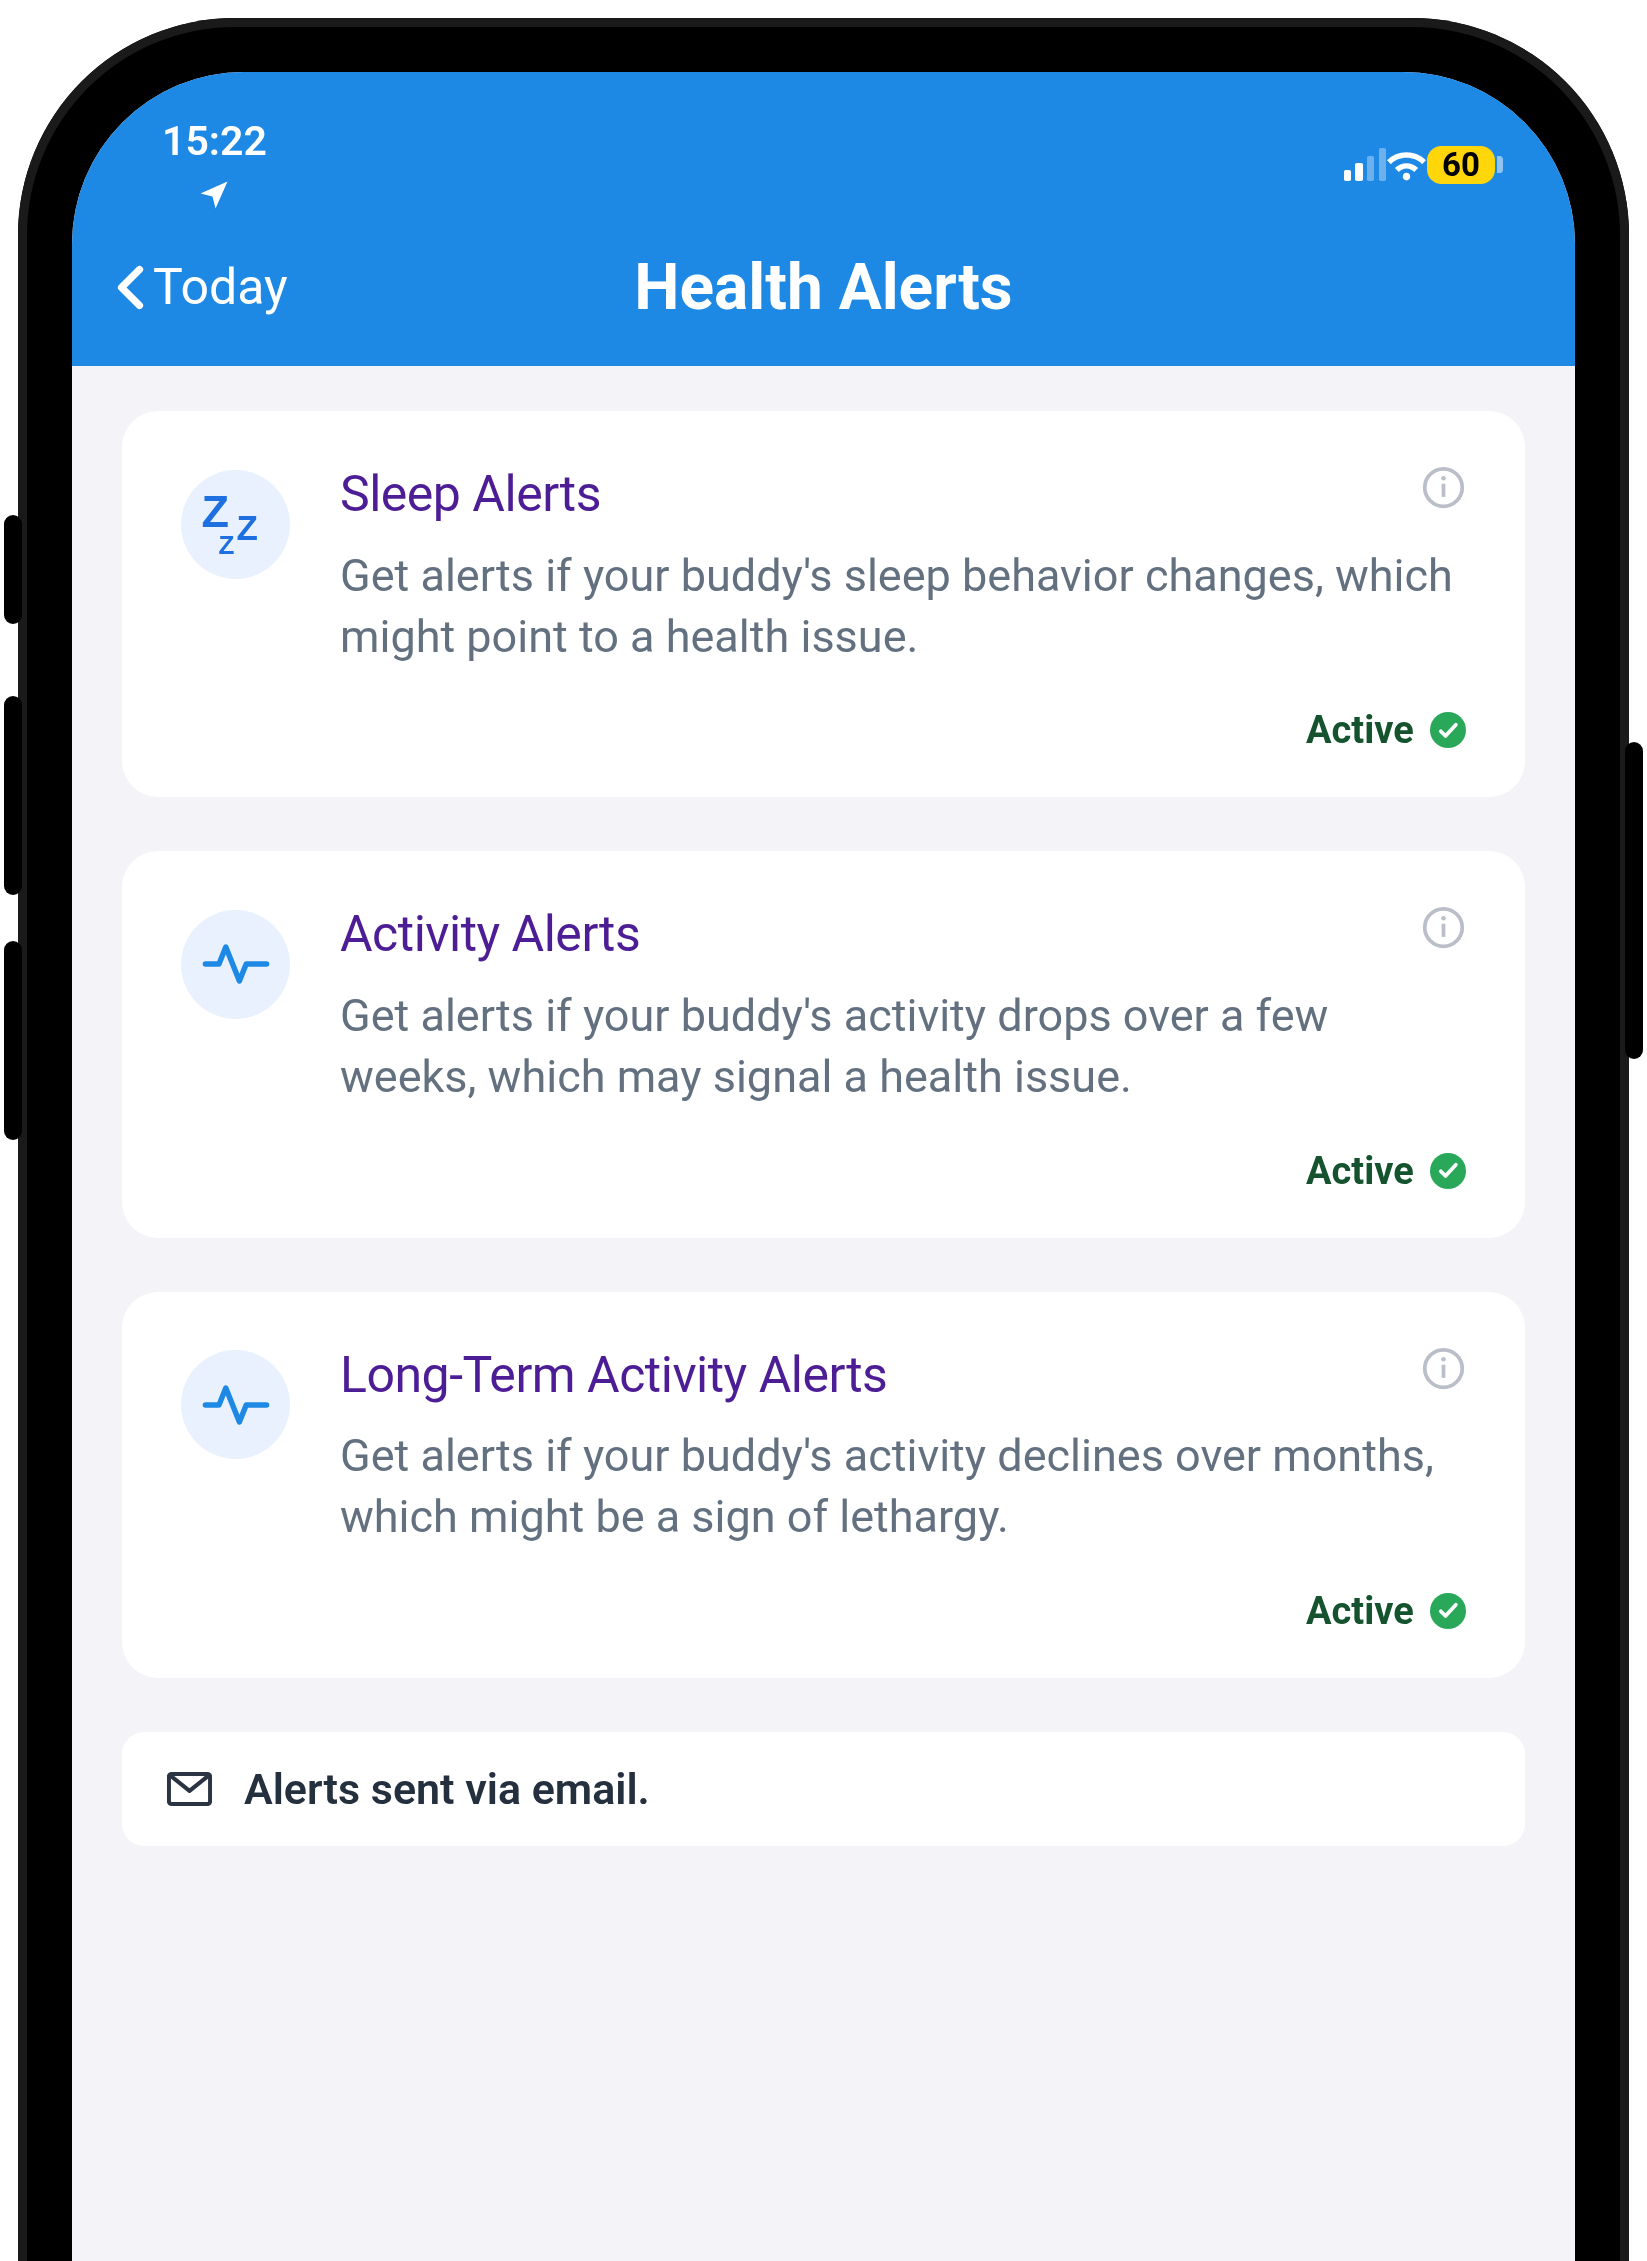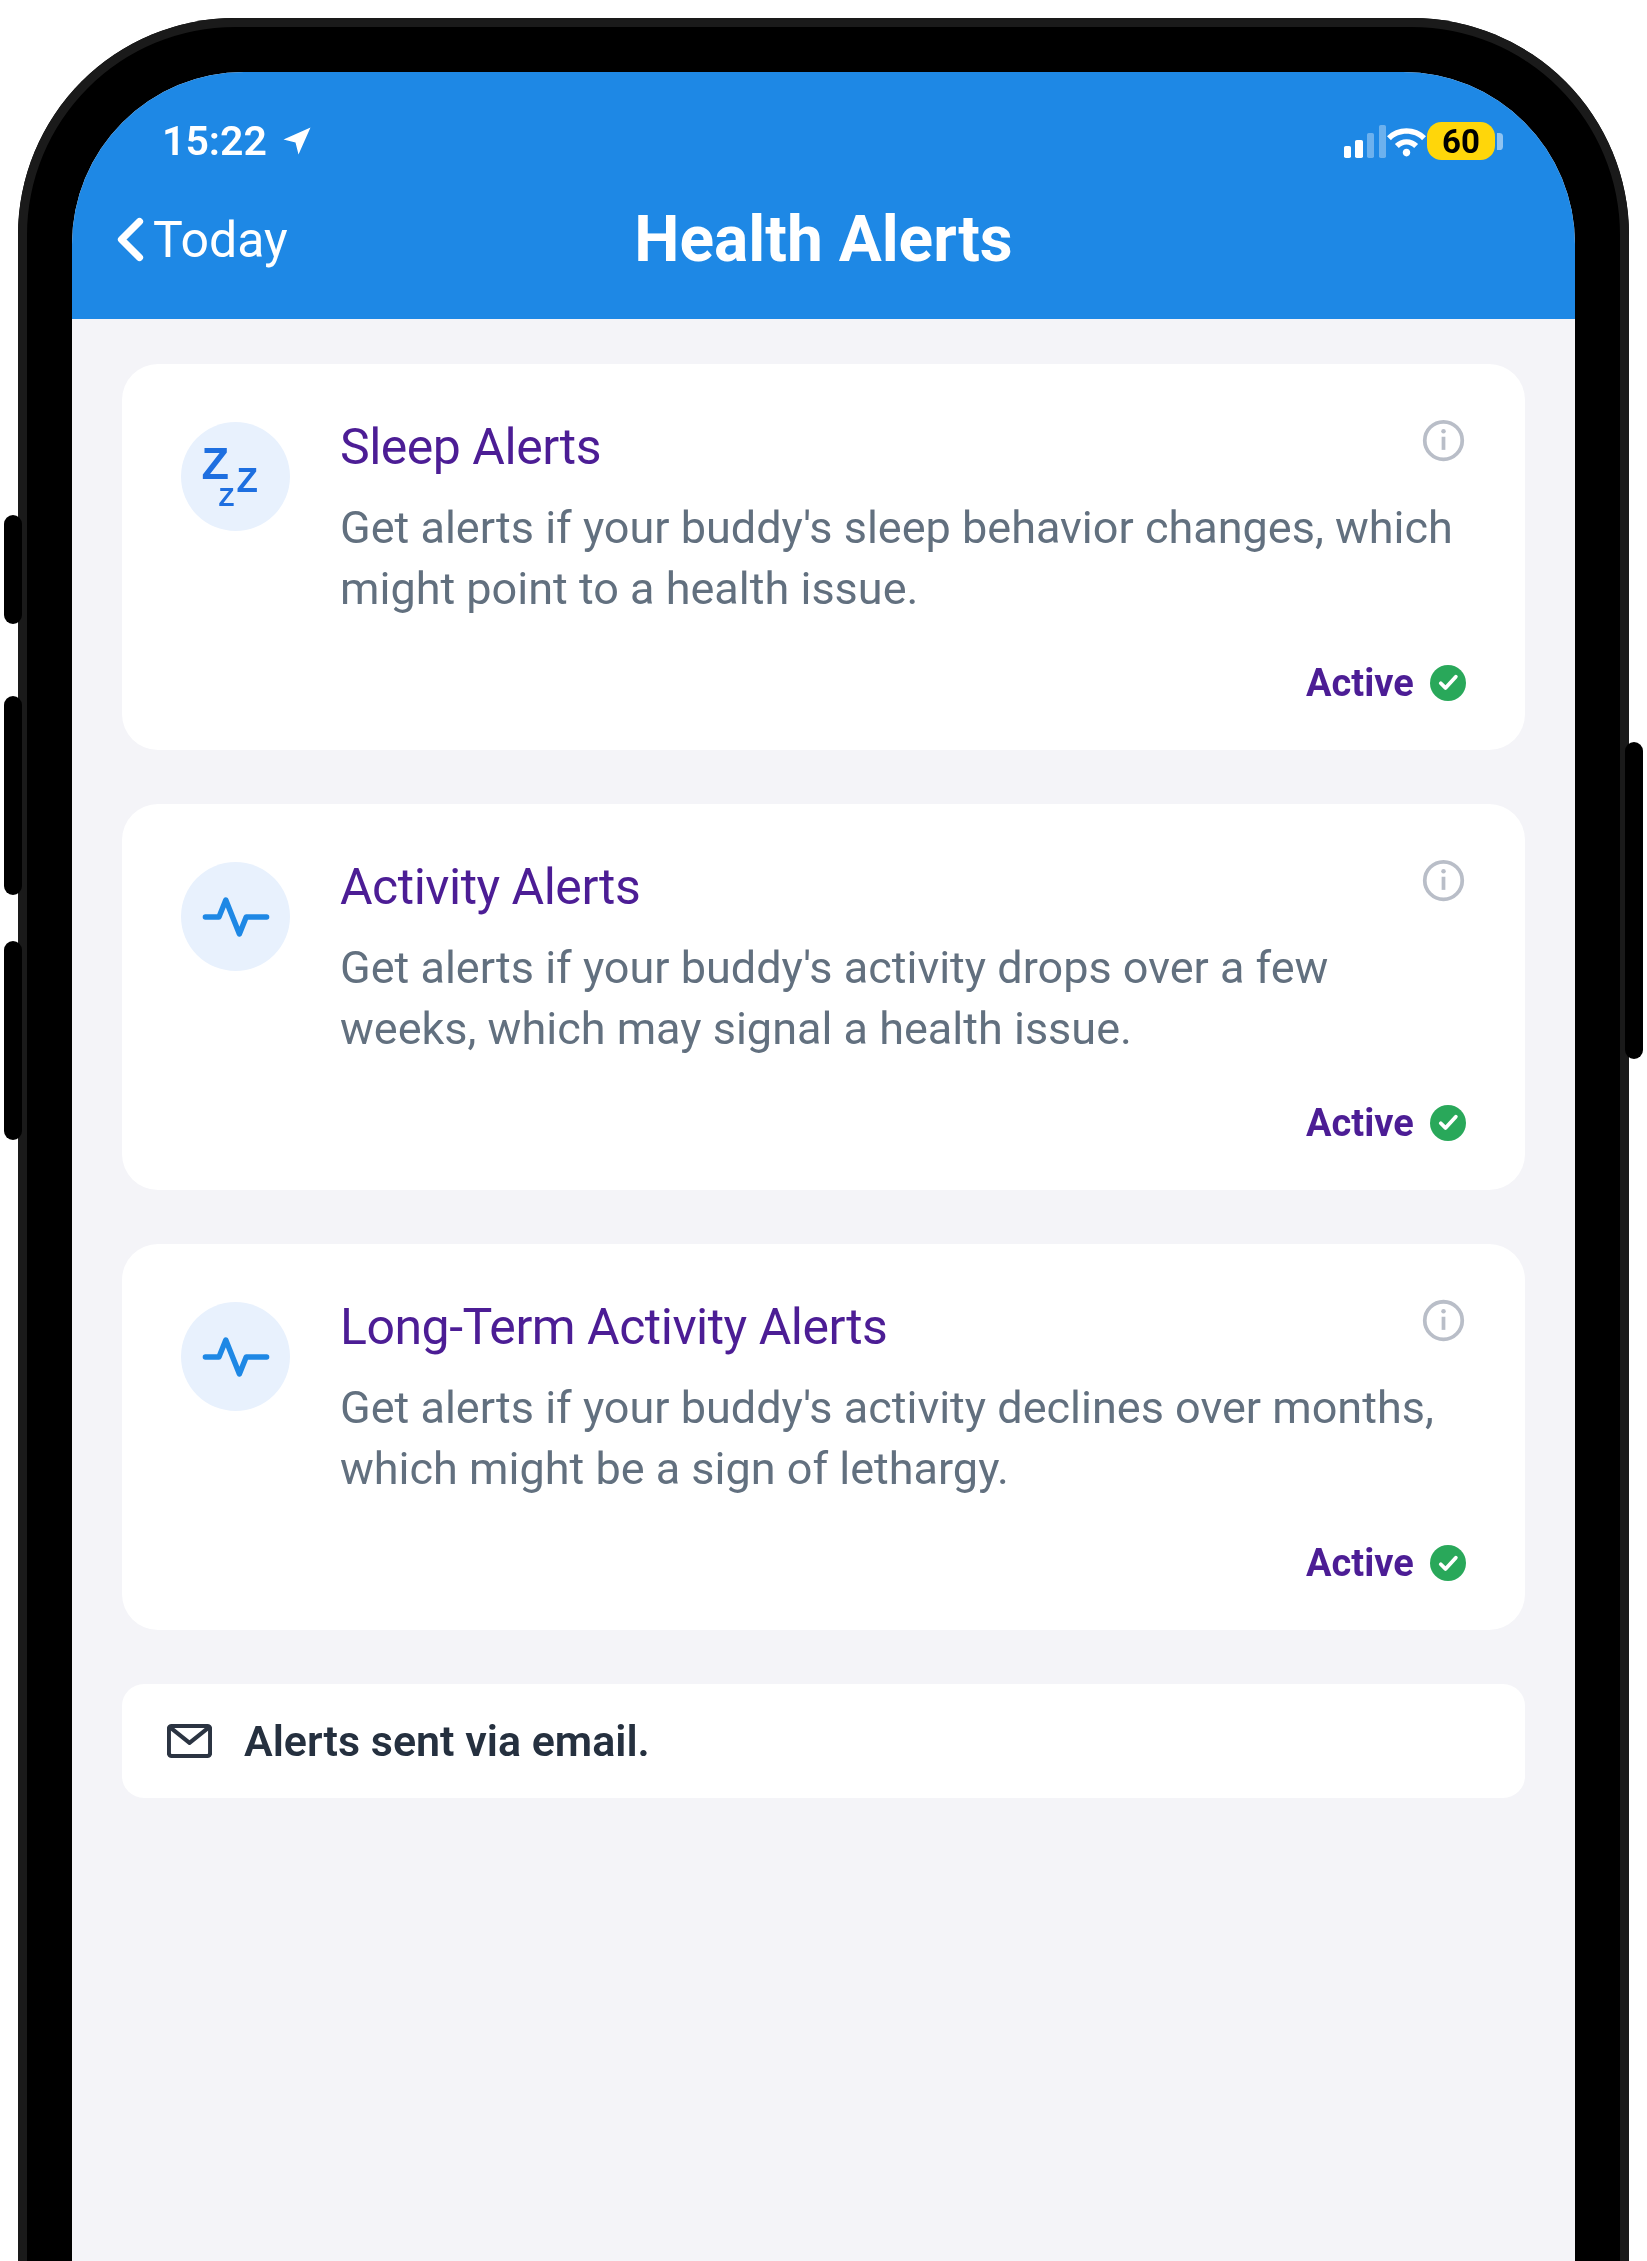--- a/index.html
+++ b/index.html
@@ -46,21 +46,21 @@
   }
 
   .status-bar {
     display: flex;
     justify-content: space-between;
     align-items: center;
     padding: 27px 72px 13.6px 90px;
     font-size: 41px;
     font-weight: 600;
   }
-  .status-left { display: flex; align-items: center; gap: 11.8px; }
+  .status-left { display: flex; align-items: center; gap: 11.8px; flex-direction: column; }
   .status-right { display: flex; align-items: center; }
 
   .signal-bars { display: flex; align-items: flex-end; gap: 4.5px; height: 33px; }
   .signal-bars span { width: 7.2px; background: #fff; border-radius: 1.8px; }
   .signal-bars span.dim { background: rgba(255,255,255,0.35); }
   .signal-bars span:nth-child(1){height:11.8px;}
   .signal-bars span:nth-child(2){height:18px;}
   .signal-bars span:nth-child(3){height:25px;}
   .signal-bars span:nth-child(4){height:33px;}
 
@@ -163,21 +163,21 @@
     color: #62707f;
   }
   .card-status {
     margin-top: 41px;
     display: flex;
     justify-content: flex-end;
     align-items: center;
     gap: 16.3px;
     font-size: 38px;
     font-weight: 700;
-    color: #4c1d95;
+    color: #14532d;
   }
   .check-badge {
     width: 36px; height: 36px;
     background: #29a85a;
     border-radius: 50%;
     display: flex;
     align-items: center;
     justify-content: center;
   }
   .check-badge svg { width: 22.6px; height: 22.6px; }

